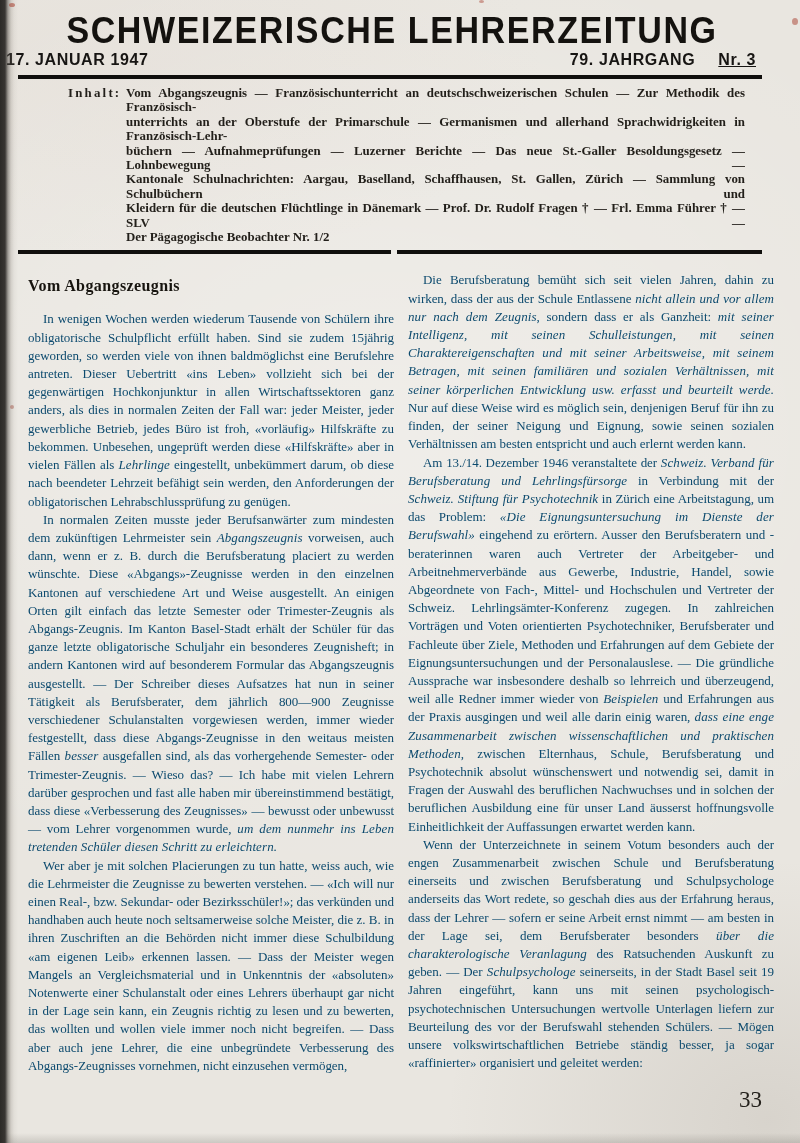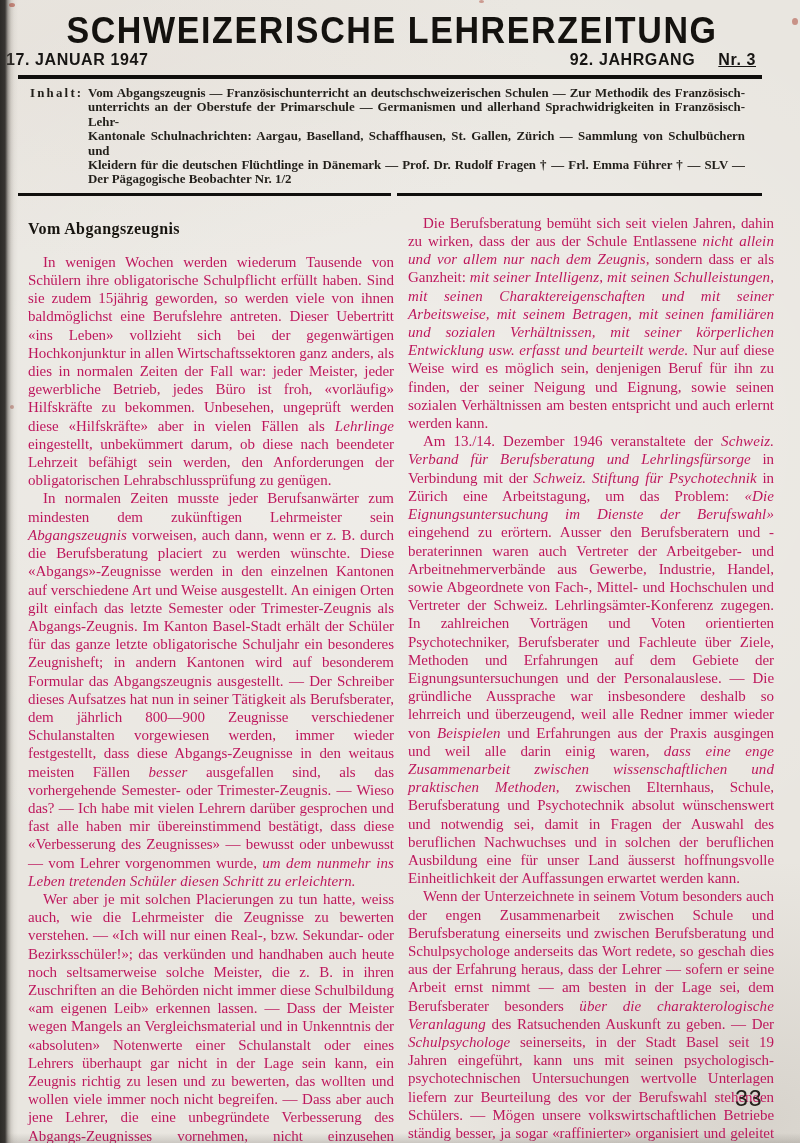--- a/index.html
+++ b/index.html
@@ -58,77 +58,78 @@
   .rule .seg { position:absolute; top:0; height:3.5px; background:#100f0d; }
   .rule-top .seg-l { left:0; width:100%; }
   .rule-mid .seg-l { left:0; width:50.2%; }
   .rule-mid .seg-r { left:51.0%; right:0; }
 
   
   .inhalt {
     display:flex; margin:7px 55px 0 30px;
     font-size:12.9px; line-height:14.4px; font-weight:bold; color:#221f1a;
   }
-  .inhalt-label { width:58px; flex:0 0 58px; letter-spacing:2.2px; }
+  .inhalt-label { width:58px; flex:0 0 58px; letter-spacing:2.2px;margin-left:38px; }
   .inhalt-lines { flex:1; }
   .inhalt-line { text-align:justify; text-align-last:justify; }
   .inhalt-line.last { text-align-last:left; }
 
   
   .columns { display:flex; margin:17px 26px 0 28px; gap:14px; }
   .col { width:366px; flex:0 0 366px; }
   .article-title {
     font-size:16px; line-height:27px; font-weight:bold; color:#17140f;
     letter-spacing:0.4px; margin:1px 0 11px 0;
   }
   .col p {
-    font-size:15px; line-height:18.2px; letter-spacing:-0.05px;
+    font-size:13px; line-height:18.2px; letter-spacing:-0.05px;
     text-align:justify; text-indent:15px; hyphens:auto;
-    -webkit-hyphens:auto; color:#be185d;
+    -webkit-hyphens:auto; color:#0c4a6e;
   }
   .col p i { letter-spacing:0.1px; }
 
   .page-number {
     position:absolute; right:38px; bottom:30px;
     font-size:23px; font-weight:normal; color:#24211c;
-    font-family:Liberation Mono, monospace;
+    font-family:Liberation Serif, serif;
   }
 </style>
 </head>
 <body>
 
 <div class="edge-left"></div>
 <div class="edge-bottom"></div>
 <div class="speck speck-a"></div>
 <div class="speck speck-b"></div>
 <div class="speck speck-c"></div>
 <div class="speck speck-d"></div>
 
 <div class="page">
 
   <div class="masthead">
     <div class="nameplate">SCHWEIZERISCHE LEHRERZEITUNG</div>
     <div class="dateline">
       <span>17. JANUAR 1947</span>
       <span class="issue-right">
-        <span>92. JAHRGANG</span>
+        <span>79. JAHRGANG</span>
         <span class="issue-number">Nr. 3</span>
       </span>
     </div>
   </div>
 
   <div class="rule rule-top">
     <span class="seg seg-l"></span>
   </div>
 
   <div class="inhalt">
     <div class="inhalt-label">Inhalt:</div>
     <div class="inhalt-lines">
       <div class="inhalt-line">Vom Abgangszeugnis — Französischunterricht an deutschschweizerischen Schulen — Zur Methodik des Französisch-</div>
       <div class="inhalt-line">unterrichts an der Oberstufe der Primarschule — Germanismen und allerhand Sprachwidrigkeiten in Französisch-Lehr-</div>
+      <div class="inhalt-line">büchern — Aufnahmeprüfungen — Luzerner Berichte — Das neue St.-Galler Besoldungsgesetz — Lohnbewegung —</div>
       <div class="inhalt-line">Kantonale Schulnachrichten: Aargau, Baselland, Schaffhausen, St. Gallen, Zürich — Sammlung von Schulbüchern und</div>
       <div class="inhalt-line">Kleidern für die deutschen Flüchtlinge in Dänemark — Prof. Dr. Rudolf Fragen † — Frl. Emma Führer † — SLV —</div>
       <div class="inhalt-line last">Der Pägagogische Beobachter Nr. 1/2</div>
     </div>
   </div>
 
   <div class="rule rule-mid">
     <span class="seg seg-l"></span>
       <span class="seg seg-r"></span>
   </div>

